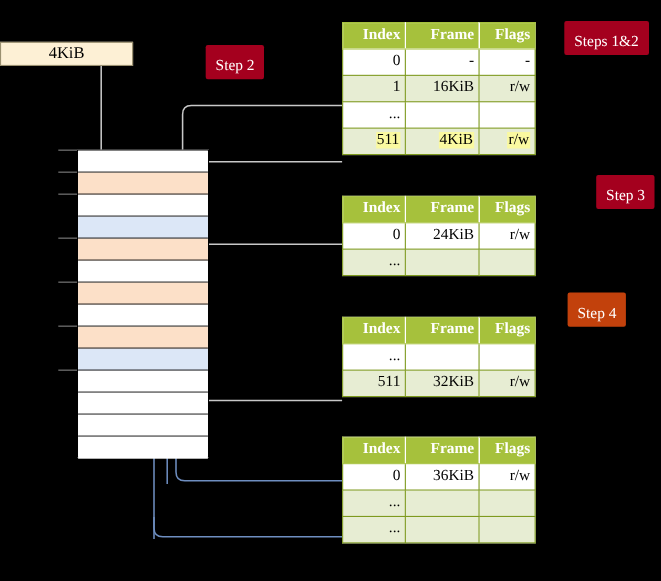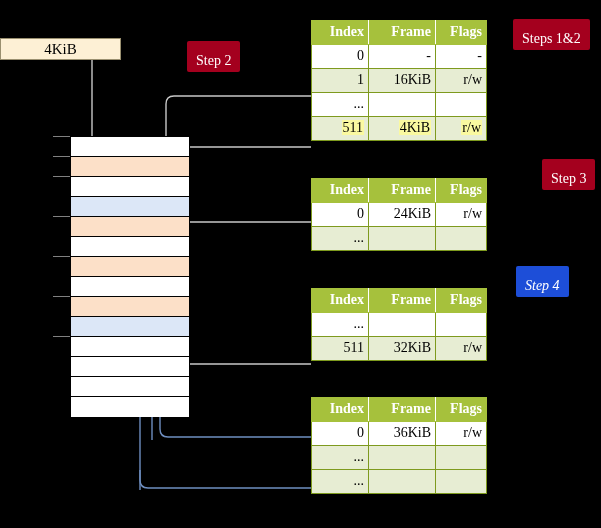--- a/index.html
+++ b/index.html
@@ -298,16 +298,16 @@
             <td class="c2">&nbsp;</td>
           </tr>
         </tbody>
       </table>
     </div>
 
   <div id="badges-host">
       <div class="badge" style="left: 187px; top: 41px; background: rgb(164, 0, 30);">Step 2</div>
       <div class="badge" style="left: 513px; top: 19px; background: rgb(164, 0, 30);">Steps 1&amp;2</div>
       <div class="badge" style="left: 542px; top: 159px; background: rgb(164, 0, 30);">Step 3</div>
-      <div class="badge" style="left: 516px; top: 266px; background: #1d4ed8; font-style: italic;">Step 4</div>
+      <div class="badge" style="left: 516px; top: 266px; background: #c2410c;">Step 4</div>
     </div>
 
 </div>
 
 </body></html>

